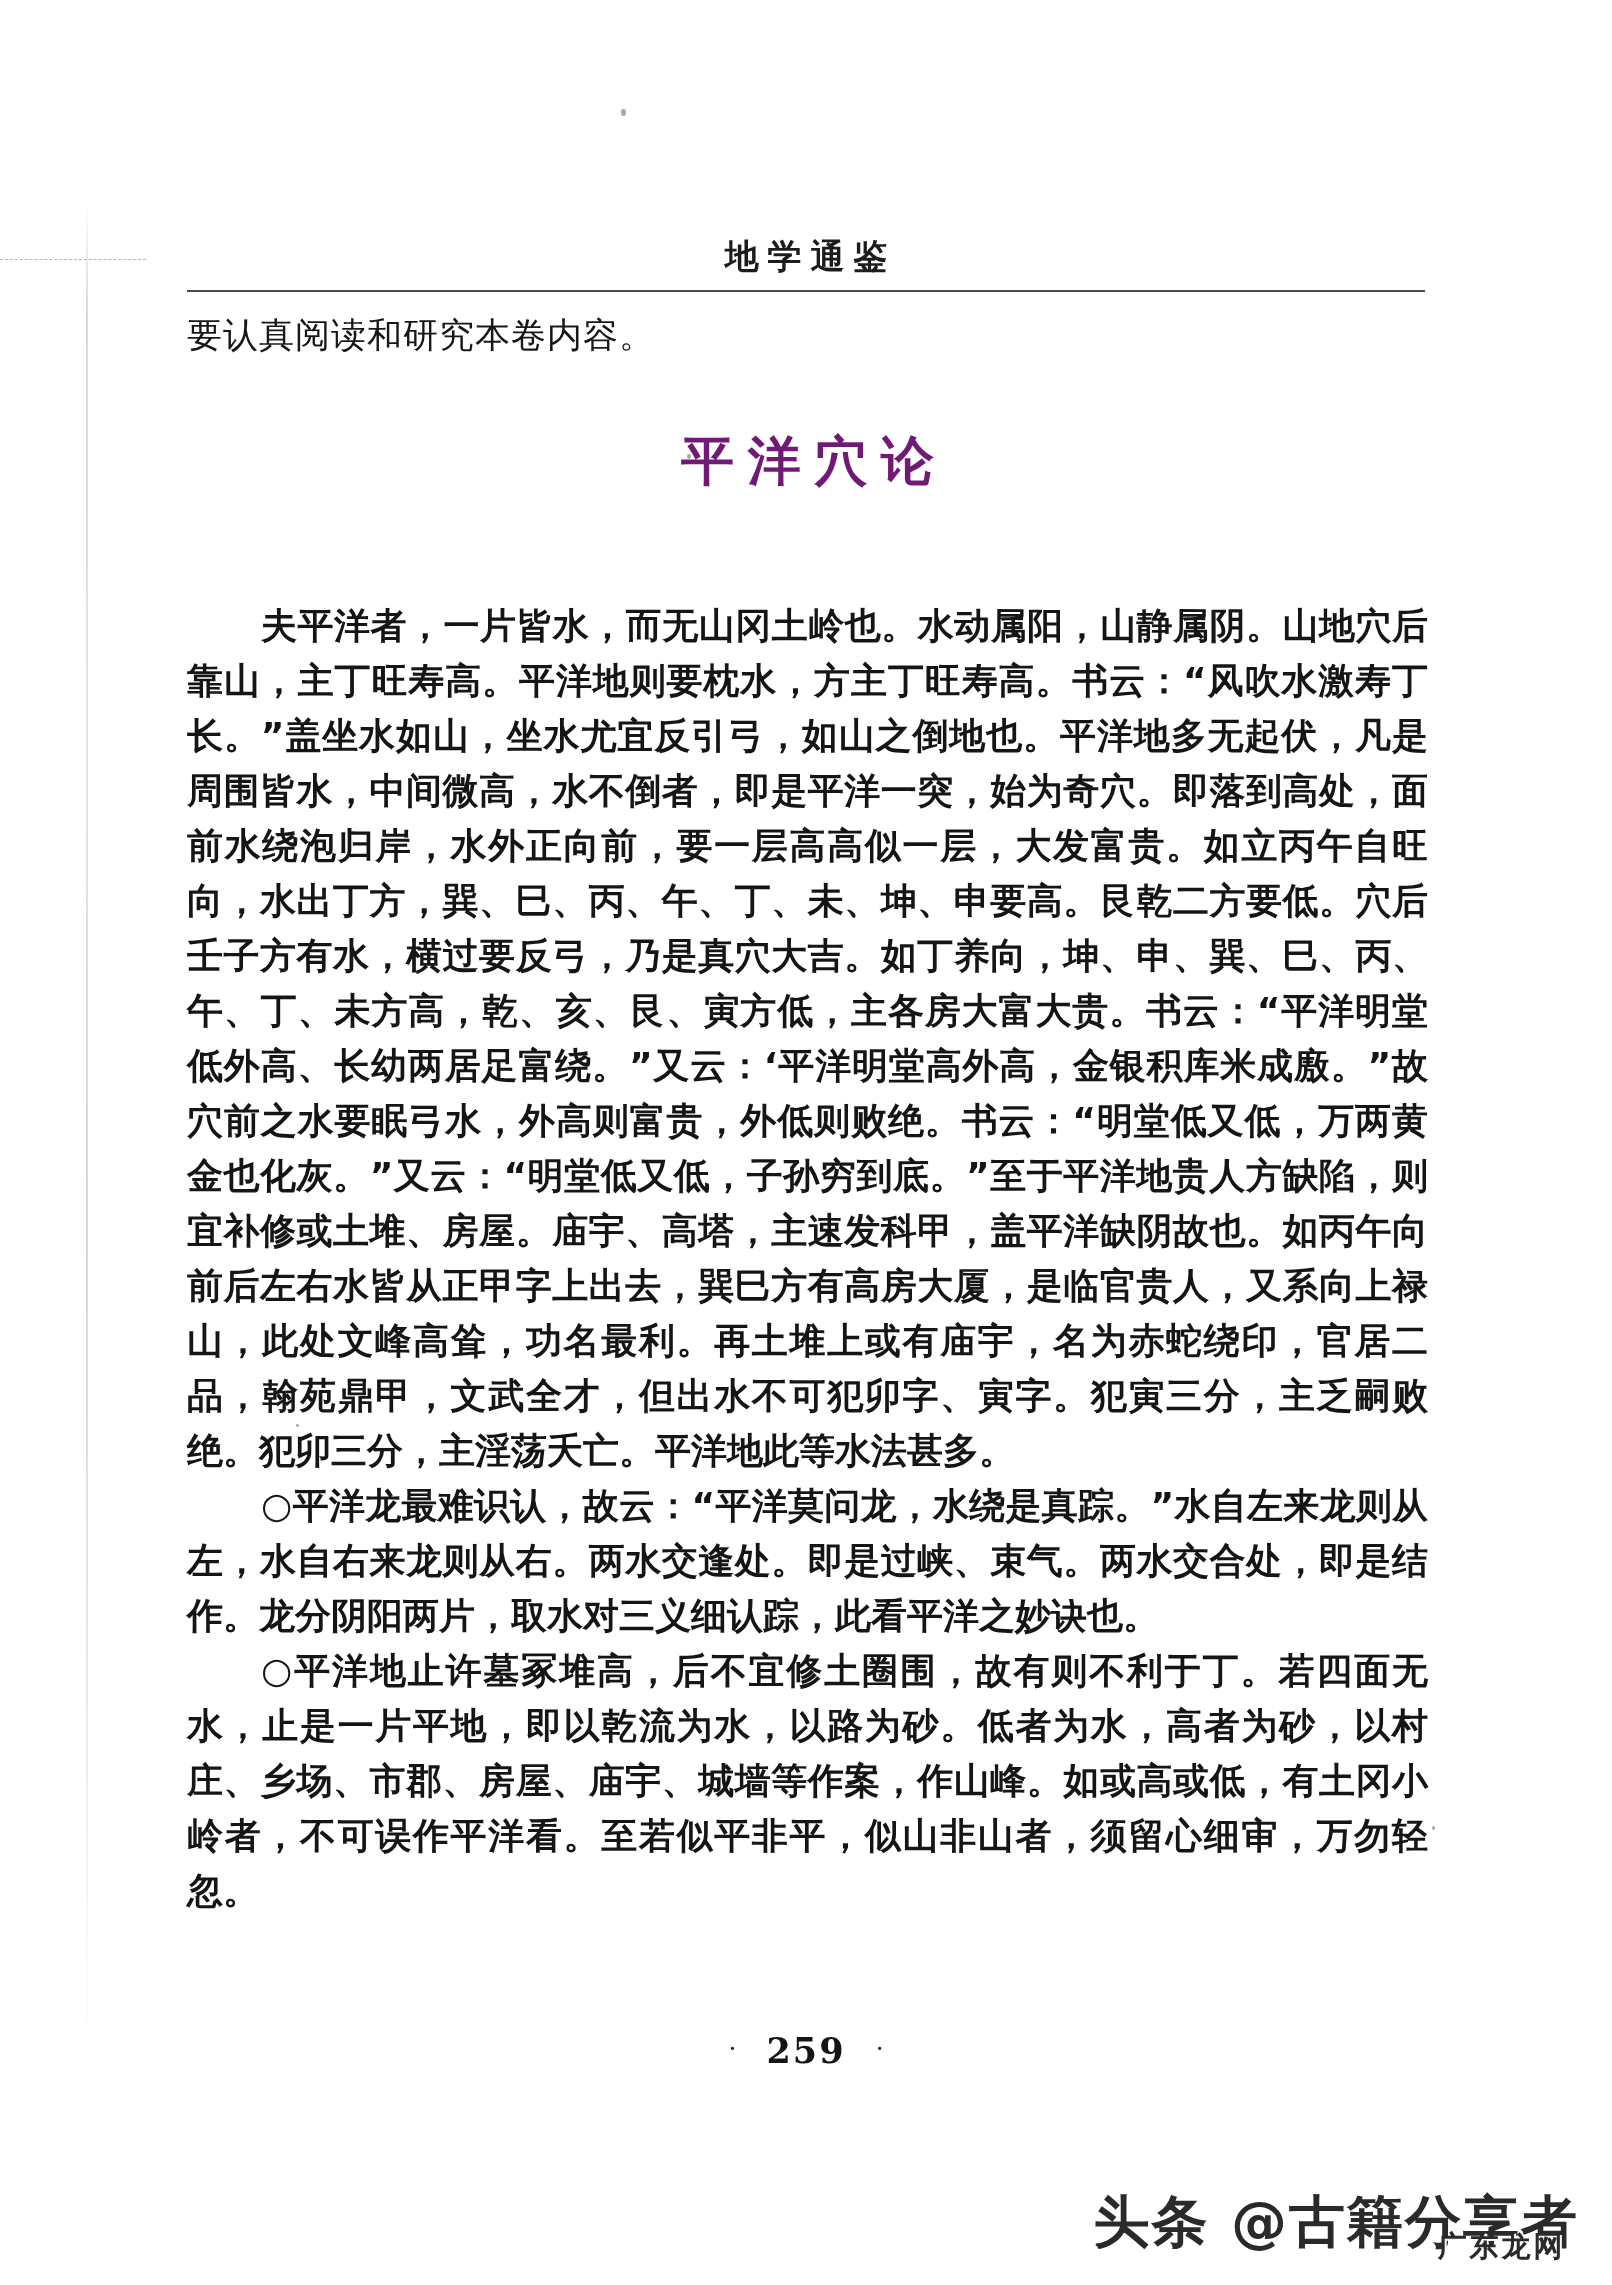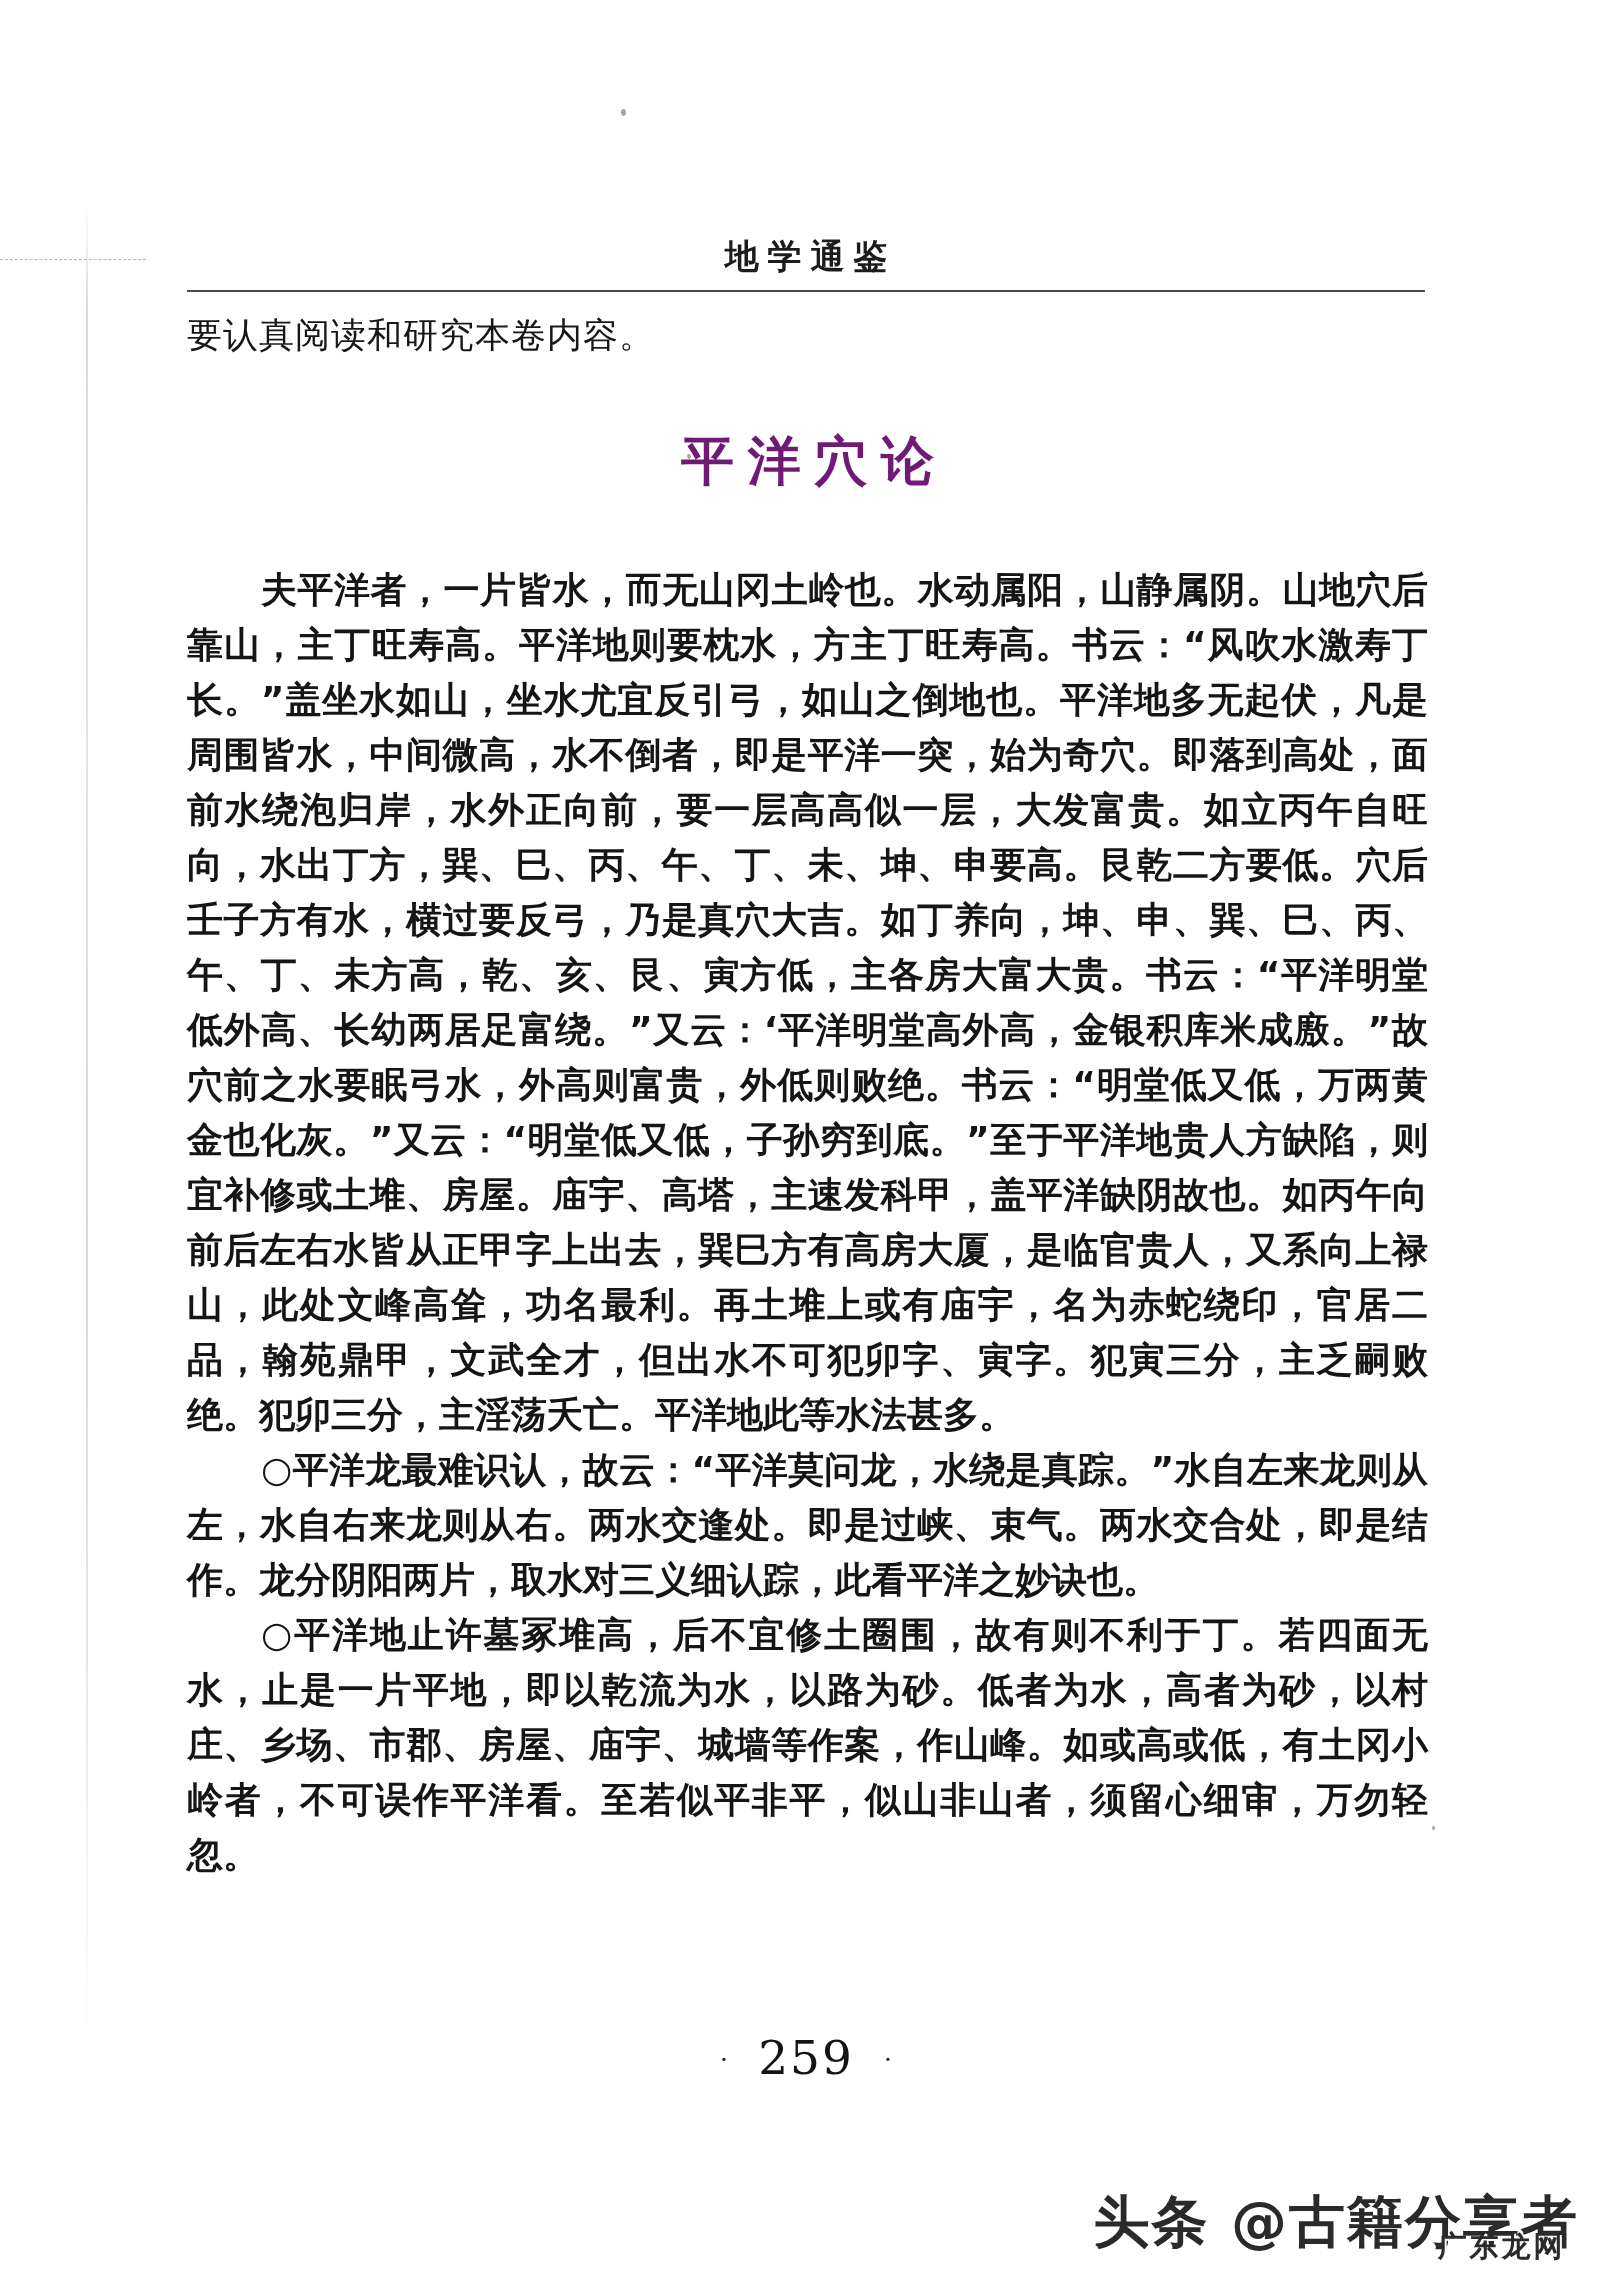--- a/index.html
+++ b/index.html
@@ -108,41 +108,41 @@
     font-size: 36px;
     line-height: 55px;
     color: #151515;
     font-weight: 600;
     text-align: justify;
     text-justify: inter-character;
     text-indent: 74px;
     word-break: break-all;
   }
   .para:first-of-type { margin-top: 0; }
-  #p-main { margin-top: 64px; }
+  #p-main { margin-top: 100px; }
 
   
   .folio {
     position: absolute;
     left: 0;
     right: 0;
     top: 2030px;
     text-align: center;
     font-family: "DejaVu Serif", "Liberation Serif", serif;
   }
   .folio .dot {
     display: inline-block;
     font-size: 25px;
     color: #222;
     vertical-align: 5.9px;
   }
   .folio .num {
     display: inline-block;
-    font-size: 47px;
-    font-weight: 400;
+    font-size: 35px;
+    font-weight: 700;
     letter-spacing: 2px;
     color: #141414;
     margin: 0 25px;
   }
 
   
   .watermark {
     position: absolute;
     right: 33px;
     bottom: 25px;

